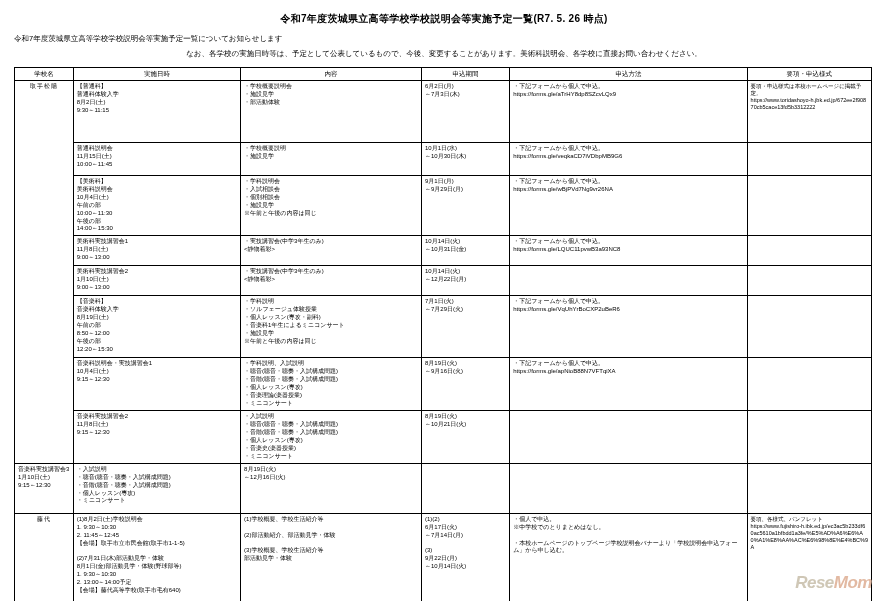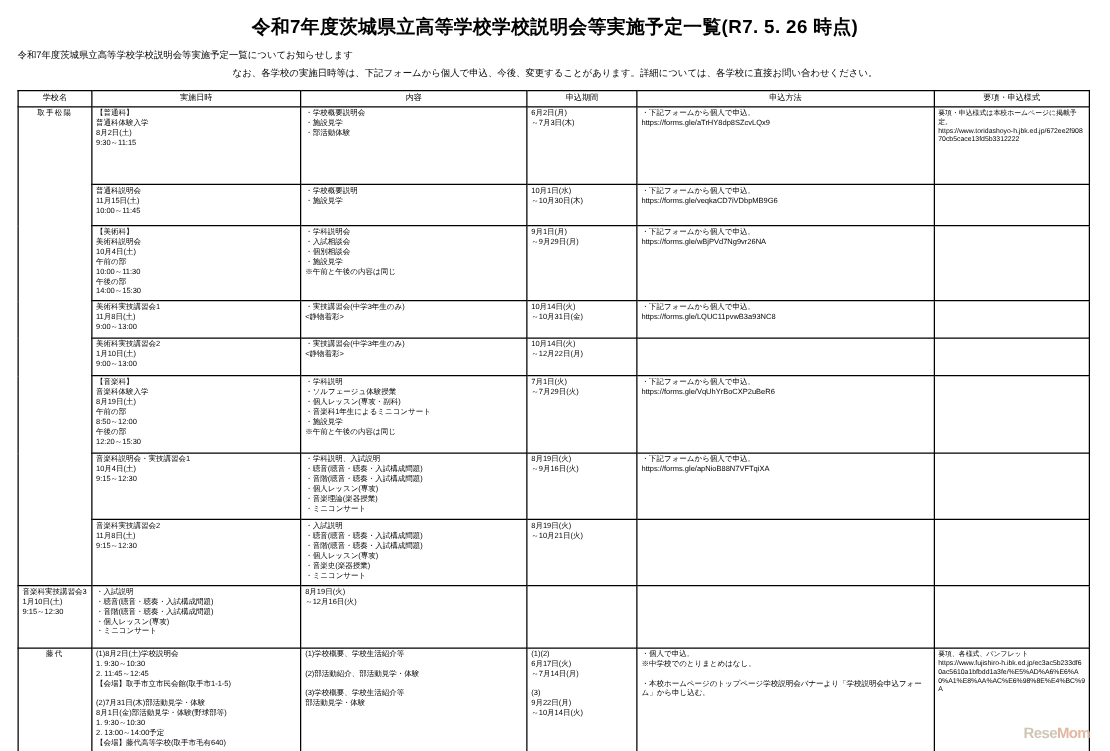--- a/index.html
+++ b/index.html
@@ -14,21 +14,21 @@
     position: relative;
     overflow: hidden;
   }
   .page {
     width: 888px; height: 601px;
     padding: 8px 14px 0 14px;
     position: relative;
   }
   .doc-title {
     text-align: center;
-    font-size: 15px;
+    font-size: 10px;
     font-weight: bold;
     letter-spacing: 0.3px;
     margin: 4px 0 8px 0;
   }
   .doc-sub {
     text-align: left;
     font-size: 7.5px;
     margin: 0 0 5px 0;
   }
   .doc-note {
@@ -71,35 +71,36 @@
     vertical-align: middle;
     font-size: 7.5px;
     letter-spacing: 1px;
   }
   .blk { white-space: pre-wrap; }
   .form-cell { font-size: 5.5px; line-height: 1.28; }
 
   .watermark {
     position: absolute;
     right: 16px; bottom: 8px;
-    font-size: 12px;
+    font-size: 17px;
     font-weight: bold;
+    font-style: italic;
     color: #d9d2c4;
     letter-spacing: -0.5px;
   }
   .watermark .rese { color: #cfc7b6; }
   .watermark .mom { color: #e2b9a2; }
 </style>
 </head>
 <body>
 
 <div class="page">
   <div class="doc-title">令和7年度茨城県立高等学校学校説明会等実施予定一覧(R7. 5. 26 時点)</div>
   <div class="doc-sub">令和7年度茨城県立高等学校学校説明会等実施予定一覧についてお知らせします</div>
-  <div class="doc-note">なお、各学校の実施日時等は、下記フォームから個人で申込、今後、変更することがあります。詳細については、各学校に直接お問い合わせください。</div>
+  <div class="doc-note">なお、各学校の実施日時等は、予定として公表しているもので、今後、変更することがあります。美術科説明会、各学校に直接お問い合わせください。</div>
 
   <table class="sched">
     <colgroup>
       <col class="col-school">
         <col class="col-date">
         <col class="col-body">
       <col class="col-period">
         <col class="col-method">
         <col class="col-form">
     </colgroup>

